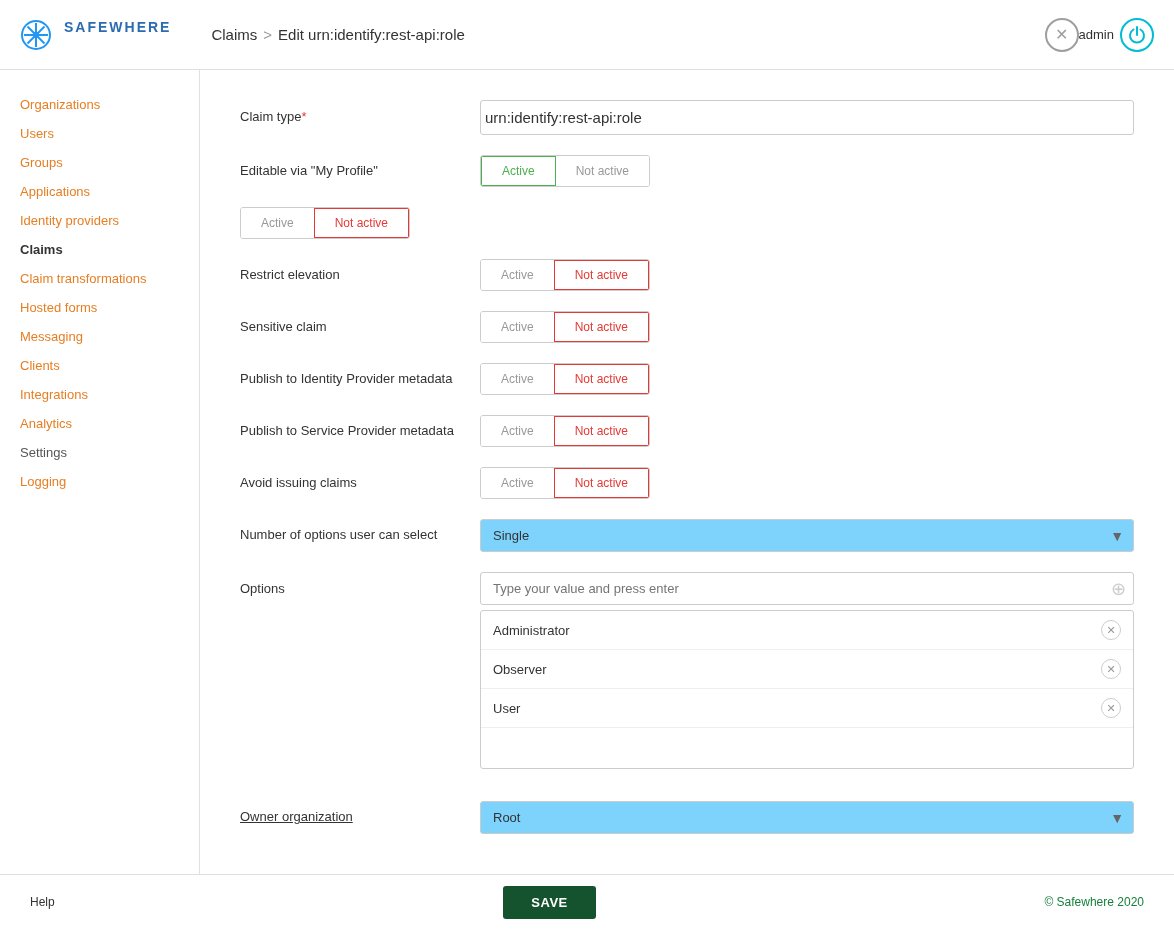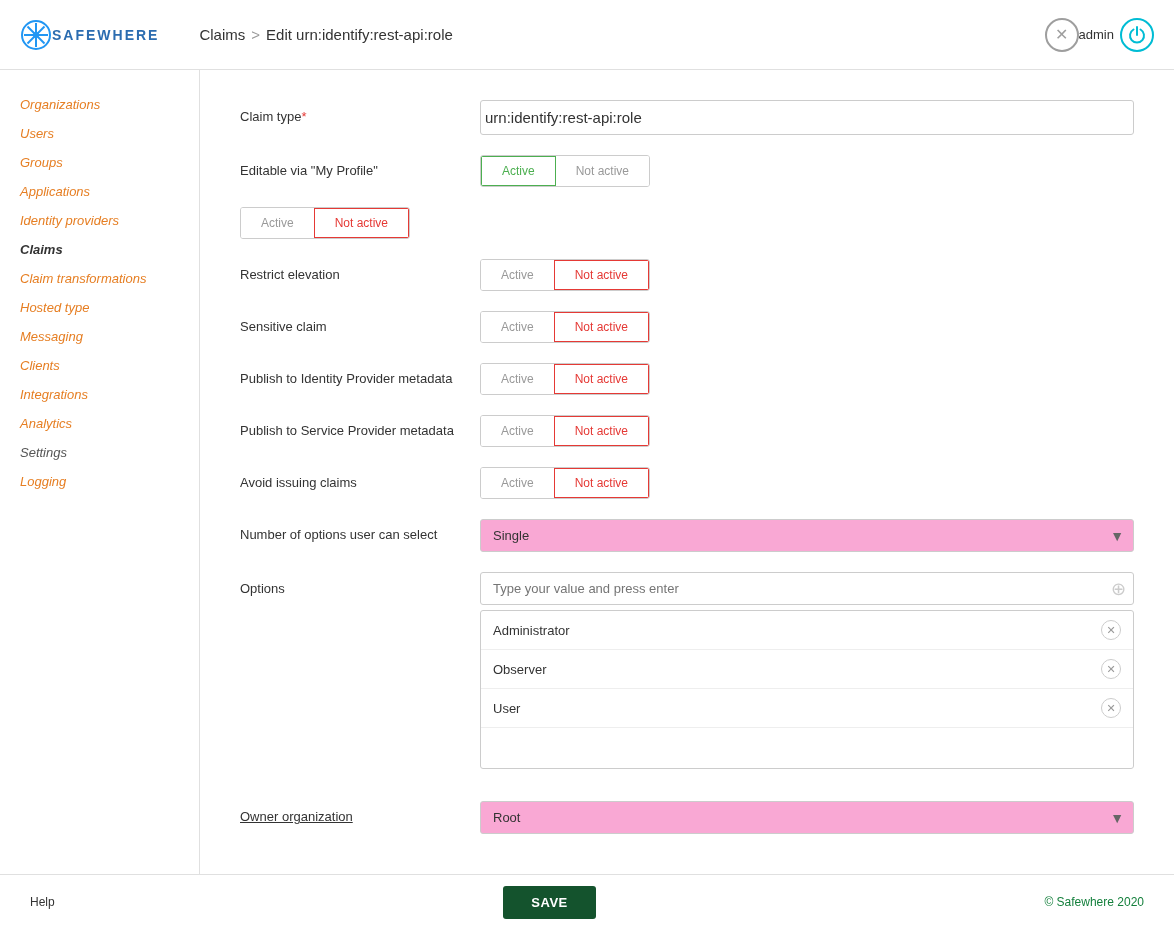--- a/index.html
+++ b/index.html
@@ -3,21 +3,21 @@
   <meta charset="utf-8">
   <style>
     * { box-sizing: border-box; margin: 0; padding: 0; }
     body { font-family: Arial, sans-serif; font-size: 13px; color: #333; background: #fff; height: 929px; overflow: hidden; display: flex; flex-direction: column; }
 
     
     .header {
       display: flex; align-items: center; padding: 0 20px; height: 70px;
       border-bottom: 1px solid #e0e0e0; flex-shrink: 0;
     }
-    .logo { display: flex; align-items: center; gap: 0; margin-right: 40px; }
+    .logo { display: flex; gap: 12px; margin-right: 40px; }
     .logo-icon { width: 32px; height: 32px; }
     .logo-text { font-size: 14px; font-weight: bold; color: #2b6cb0; letter-spacing: 2px; }
     .breadcrumb { display: flex; align-items: center; gap: 6px; font-size: 15px; color: #333; flex: 1; }
     .breadcrumb .sep { color: #999; }
     .close-btn {
       width: 34px; height: 34px; border-radius: 50%; border: 2px solid #9e9e9e;
       display: flex; align-items: center; justify-content: center;
       cursor: pointer; color: #9e9e9e; font-size: 16px; background: none;
     }
     .header-right { display: flex; align-items: center; gap: 6px; margin-left: auto; }
@@ -27,21 +27,21 @@
       display: flex; align-items: center; justify-content: center;
       cursor: pointer; color: #00bcd4; font-size: 16px; background: none;
     }
 
     
     .main-layout { display: flex; flex: 1; overflow: hidden; }
 
     
     .sidebar { width: 200px; padding: 20px 0; border-right: 1px solid #e0e0e0; flex-shrink: 0; overflow-y: auto; }
     .sidebar-item {
-      padding: 7px 20px; font-size: 13px; cursor: pointer; font-style: italic;
+      padding: 7px 20px; font-size: 13px; cursor: pointer;
     }
     .sidebar-item a { text-decoration: none; }
     .sidebar-item.active { font-weight: bold; color: #333; }
     .sidebar-item.active a { color: #333; }
     .sidebar-item a { color: #e67e22; }
 
     
     .content { flex: 1; padding: 30px 40px; overflow-y: auto; }
 
     
@@ -70,21 +70,21 @@
       background: #fff; color: #4caf50; border: 1.5px solid #4caf50;
     }
     .toggle-btn.not-active-selected {
       background: #fff; color: #e53935; border: 1.5px solid #e53935;
     }
 
     
     .select-wrapper { position: relative; }
     .select-wrapper select {
       width: 100%; padding: 8px 36px 8px 12px; border: 1px solid #ccc; border-radius: 3px;
-      font-size: 13px; color: #333; background: #f9a8d4; appearance: none; cursor: pointer; outline: none;
+      font-size: 13px; color: #333; background: #7dd3fc; appearance: none; cursor: pointer; outline: none;
     }
     .select-arrow {
       position: absolute; right: 10px; top: 50%; transform: translateY(-50%);
       pointer-events: none; color: #666; font-size: 14px;
     }
 
     
     .options-input-row {
       position: relative;
     }
@@ -164,21 +164,21 @@
 <div class="main-layout">
 
   <nav class="sidebar">
     <div class="sidebar-item"><a href="#" style="color:#e67e22;">Organizations</a></div>
     <div class="sidebar-item"><a href="#" style="color:#e67e22;">Users</a></div>
     <div class="sidebar-item"><a href="#" style="color:#e67e22;">Groups</a></div>
     <div class="sidebar-item"><a href="#" style="color:#e67e22;">Applications</a></div>
     <div class="sidebar-item"><a href="#" style="color:#e67e22;">Identity providers</a></div>
     <div class="sidebar-item active" style="font-weight:bold;"><a href="#" style="color:#333;">Claims</a></div>
     <div class="sidebar-item"><a href="#" style="color:#e67e22;">Claim transformations</a></div>
-    <div class="sidebar-item"><a href="#" style="color:#e67e22;">Hosted type</a></div>
+    <div class="sidebar-item"><a href="#" style="color:#e67e22;">Hosted forms</a></div>
     <div class="sidebar-item"><a href="#" style="color:#e67e22;">Messaging</a></div>
     <div class="sidebar-item"><a href="#" style="color:#e67e22;">Clients</a></div>
     <div class="sidebar-item"><a href="#" style="color:#e67e22;">Integrations</a></div>
     <div class="sidebar-item"><a href="#" style="color:#e67e22;">Analytics</a></div>
     <div class="sidebar-item" style="color:#555;">Settings</div>
     <div class="sidebar-item"><a href="#" style="color:#e67e22;">Logging</a></div>
   </nav>
 
   <div class="content">
 

